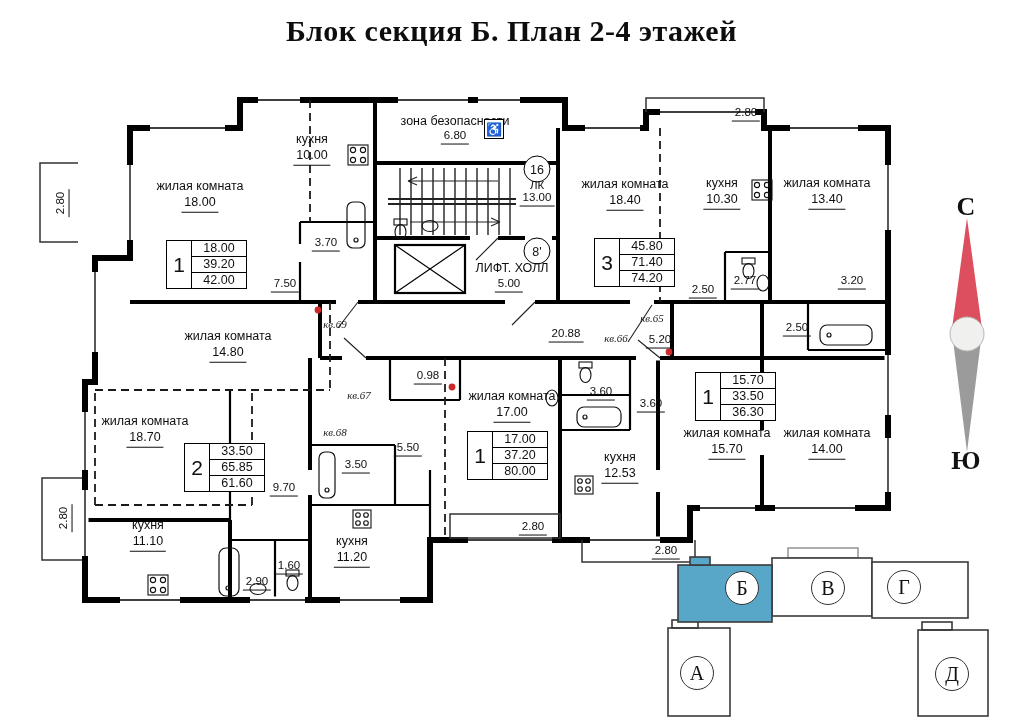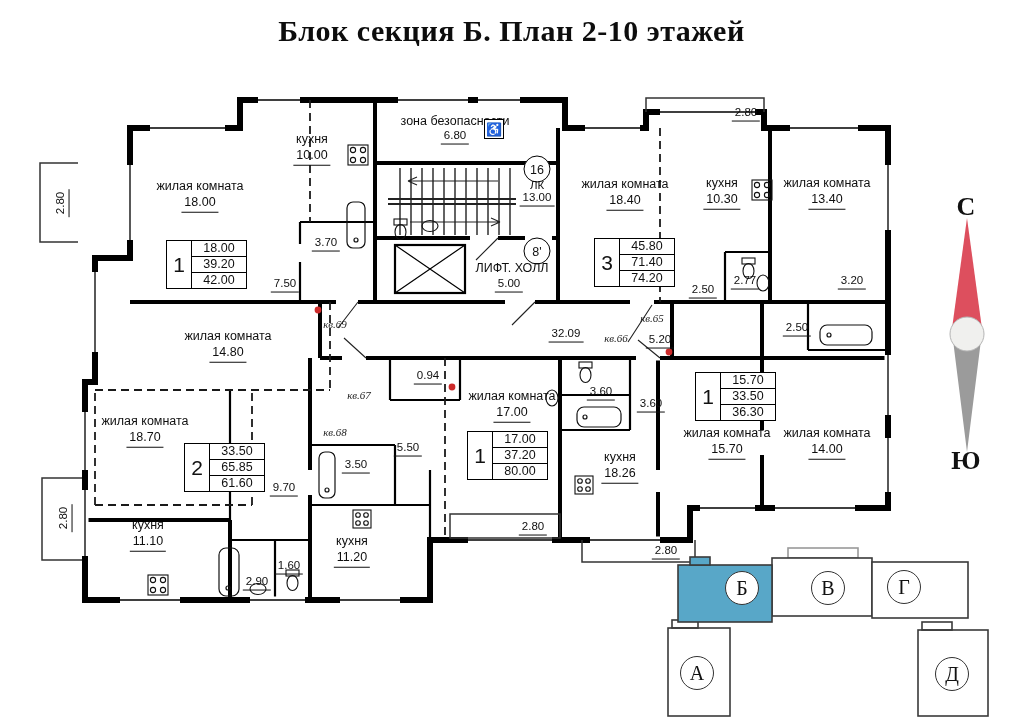--- a/index.html
+++ b/index.html
@@ -32,21 +32,21 @@
         border:1.4px solid #333;border-radius:50%;background:#fff;display:flex;
         align-items:center;justify-content:center;font:20px "Liberation Serif",serif;}
   .scheme-title{position:absolute;transform:translate(-50%,-50%);
         font:bold 20px "Liberation Serif",serif;white-space:nowrap;}
 </style>
 </head>
 <body>
 
 <div id="stage">
 
-  <div class="title">Блок секция Б. План 2-10 этажей</div>
+  <div class="title">Блок секция Б. План 2-4 этажей</div>
 
   <svg width="1023" height="722" viewBox="0 0 1023 722">
 
     <path fill="none" stroke="#000" stroke-width="6" d="M130,128 H240 V100 H565 V128 H646 V112 H764 V128 H888 V508 H690 V540 H430 V600 H85 V382 H95 V258 H130 Z"></path>
 
     <path fill="none" stroke="#000" stroke-width="4" d="M375,100 V302 M558,128 V302 M375,163 H558 M375,238 H558 M130,302 H888 M320,302 V358
          M320,358 H888 M310,358 V600 M560,358 V540 M658,358 V540 M762,302 V508 M770,128 V302
          M672,302 V358 M230,520 V600 M85,520 H230"></path>
 
     <path fill="none" stroke="#000" stroke-width="2.2" d="M300,222 H375 M300,222 V302 M725,252 H770 M725,252 V302 M808,302 V350 M808,350 H888
@@ -203,21 +203,21 @@
   <div class="lbl" style="left:145px;top:430px">
     <span class="nm">жилая комната</span>
     <span class="area">18.70</span>
   </div>
   <div class="lbl" style="left:512px;top:405px">
     <span class="nm">жилая комната</span>
     <span class="area">17.00</span>
   </div>
   <div class="lbl" style="left:620px;top:466px">
     <span class="nm">кухня</span>
-    <span class="area">18.26</span>
+    <span class="area">12.53</span>
   </div>
   <div class="lbl" style="left:727px;top:442px">
     <span class="nm">жилая комната</span>
     <span class="area">15.70</span>
   </div>
   <div class="lbl" style="left:827px;top:442px">
     <span class="nm">жилая комната</span>
     <span class="area">14.00</span>
   </div>
   <div class="lbl" style="left:148px;top:534px">
@@ -229,21 +229,21 @@
     <span class="area">11.20</span>
   </div>
 
   <div class="lbl dim" style="left:326px;top:243px"><span class="area">3.70</span></div>
   <div class="lbl dim" style="left:285px;top:284px"><span class="area">7.50</span></div>
   <div class="lbl dim" style="left:703px;top:290px"><span class="area">2.50</span></div>
   <div class="lbl dim" style="left:745px;top:281px"><span class="area">2.77</span></div>
   <div class="lbl dim" style="left:852px;top:281px"><span class="area">3.20</span></div>
   <div class="lbl dim" style="left:797px;top:328px"><span class="area">2.50</span></div>
   <div class="lbl dim" style="left:660px;top:340px"><span class="area">5.20</span></div>
-  <div class="lbl dim" style="left:428px;top:376px"><span class="area">0.94</span></div>
+  <div class="lbl dim" style="left:428px;top:376px"><span class="area">0.98</span></div>
   <div class="lbl dim" style="left:408px;top:448px"><span class="area">5.50</span></div>
   <div class="lbl dim" style="left:356px;top:465px"><span class="area">3.50</span></div>
   <div class="lbl dim" style="left:284px;top:488px"><span class="area">9.70</span></div>
   <div class="lbl dim" style="left:601px;top:392px"><span class="area">3.60</span></div>
   <div class="lbl dim" style="left:651px;top:404px"><span class="area">3.60</span></div>
   <div class="lbl dim" style="left:257px;top:582px"><span class="area">2.90</span></div>
   <div class="lbl dim" style="left:289px;top:566px"><span class="area">1.60</span></div>
   <div class="lbl dim vert" style="left:61px;top:203px"><span class="area">2.80</span></div>
   <div class="lbl dim vert" style="left:64px;top:518px"><span class="area">2.80</span></div>
   <div class="lbl dim" style="left:746px;top:113px"><span class="area">2.80</span></div>
@@ -258,21 +258,21 @@
 
   <div class="lbl" style="left:455px;top:121px">зона безопасности</div>
   <div class="lbl dim" style="left:455px;top:136px"><span class="area">6.80</span></div>
   <div class="wc" style="left:494px;top:129px">♿</div>
   <div class="circle" style="left:537px;top:169px">16</div>
   <div class="lbl dim" style="left:537px;top:185px">ЛК</div>
   <div class="lbl dim" style="left:537px;top:198px"><span class="area">13.00</span></div>
   <div class="circle" style="left:537px;top:251px">8'</div>
   <div class="lbl" style="left:512px;top:268px">ЛИФТ. ХОЛЛ</div>
   <div class="lbl dim" style="left:509px;top:284px"><span class="area">5.00</span></div>
-  <div class="lbl dim" style="left:566px;top:334px"><span class="area">32.09</span></div>
+  <div class="lbl dim" style="left:566px;top:334px"><span class="area">20.88</span></div>
 
   <div class="spec" style="left:166px;top:240px">
     <div class="big">1</div>
     <div class="rows">
       <div>18.00</div>
       <div>39.20</div>
       <div>42.00</div>
     </div>
   </div>
   <div class="spec" style="left:594px;top:238px">

